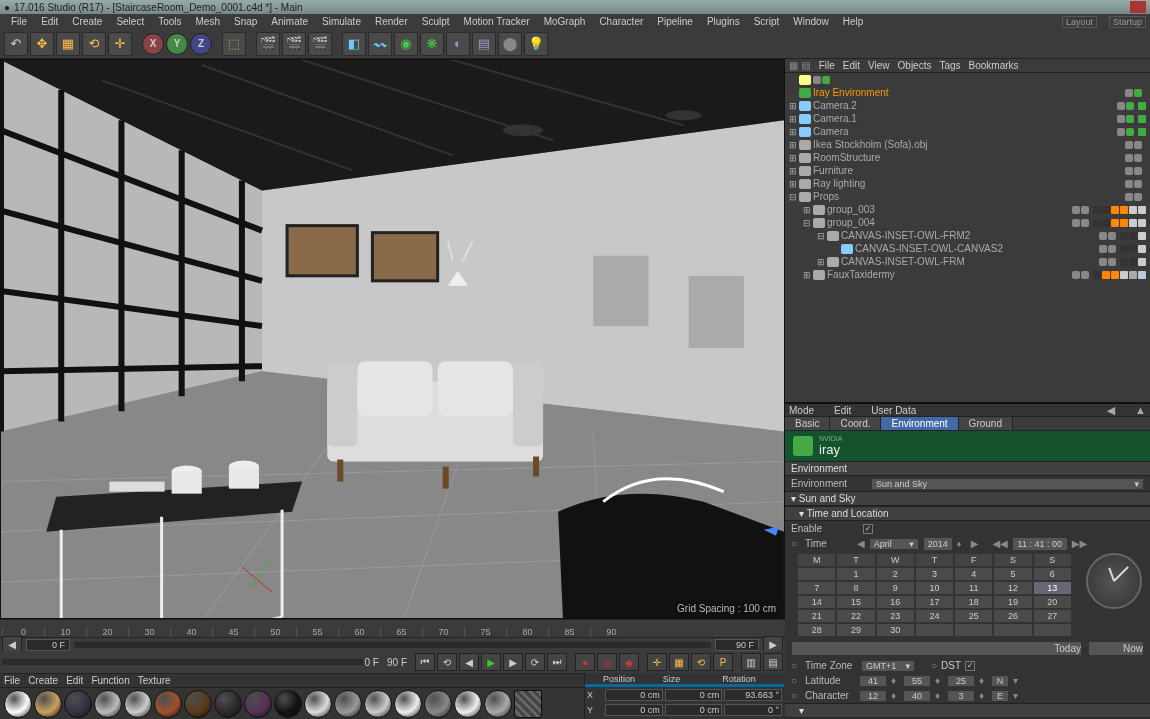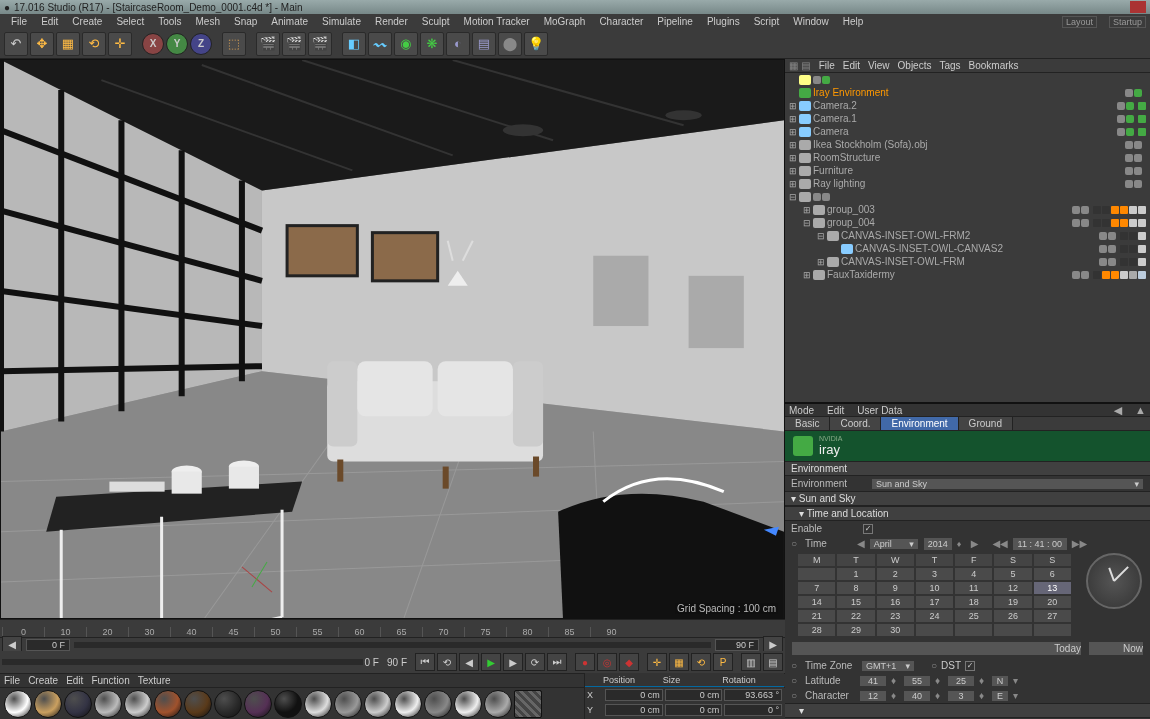--- a/index.html
+++ b/index.html
@@ -47,38 +47,38 @@
 
 
 .matpanel { height:46px; background:#333; border-top:1px solid #222;}
 .mat-tabs { height:14px; display:flex; align-items:center; gap:8px; padding:0 4px; border-bottom:1px solid #222;}
 .mat-tabs span { color:#ccc;}
 .matrow { height:32px; display:flex; align-items:center; padding:2px 4px; gap:2px;}
 .matball { width:28px; height:28px; border-radius:50%; border:1px solid #111;}
 
 
 .coordpanel { position:absolute; left:584px; bottom:0; width:200px; height:46px; background:#333; border-left:1px solid #222; font-size:9px;}
-.coordhdr { display:grid; grid-template-columns:16px 1fr 1fr 1fr; height:14px; align-items:center; padding:0 2px; border-bottom:1px solid #0369a1;}
+.coordhdr { display:grid; grid-template-columns:16px 1fr 1fr 1fr; height:14px; align-items:center; padding:0 2px; border-bottom:3px solid #0369a1;}
 .coordrow { display:grid; grid-template-columns:16px 1fr 1fr 1fr; height:15px; align-items:center; gap:2px; padding:0 2px;}
 .coordrow .cf { background:#2a2a2a; border:1px solid #555; padding:0 2px; text-align:right; font-size:9px;}
 
 
 .obj-menubar { height:14px; background:#3b3b3b; display:flex; align-items:center; padding:0 4px; gap:8px; border-bottom:1px solid #222;}
 .obj-menubar span { color:#ccc;}
 .objtree { flex:0 0 330px; background:#3b3b3b; overflow:auto; font-size:10px; border-bottom:1px solid #111;}
 .objrow { display:flex; align-items:center; height:13px; padding-left:4px; }
 .objrow .indent { display:inline-block; }
 .objrow .exp { width:10px; color:#aaa; font-size:9px;}
 .objrow .oicn { width:12px; height:10px; margin-right:2px;}
 .objrow .oname { flex:1; color:#aaa; white-space:nowrap; overflow:hidden;}
 .objrow .oname.sel { color:#f90;}
 .objrow .dots { display:flex; gap:1px; padding-right:4px;}
 .dot { width:8px; height:8px; border-radius:2px;}
 
-.attr-menubar { height:14px; background:#333; display:flex; align-items:center; padding:0 4px; gap:13px; border-top:1px solid #111; border-bottom:1px solid #222;}
+.attr-menubar { height:14px; background:#333; display:flex; align-items:center; padding:0 4px; gap:20px; border-top:1px solid #111; border-bottom:1px solid #222;}
 .attr-menubar .fill{flex:1;}
 .attr-menubar .nav{font-size:11px; color:#aaa;}
 .attr-title { height:15px; background:#333; display:flex; align-items:center; padding:0 4px; gap:4px;}
 .attr-title .cube{width:12px;height:12px;background:#4a4;border-radius:2px;}
 .attr-tabs { height:14px; display:flex; border-bottom:1px solid #222;}
 .attr-tabs span { padding:1px 10px; font-size:10px; background:#444; border-right:1px solid #222; color:#ccc; cursor:pointer;}
 .attr-tabs span.active { background:#4169a8; color:#fff;}
 .iray-logo { height:30px; display:flex; align-items:center; padding:4px 8px; gap:6px; background:#14532d;}
 .iray-logo .logo{width:20px;height:20px;background:#4a4;border-radius:3px;}
 .iray-logo .txt{font-size:13px; color:#eee;}
@@ -480,20 +480,21 @@
           <span class="dots">
             <span class="dot" style="background: rgb(136, 136, 136);"></span>
             <span class="dot" style="background: rgb(136, 136, 136);"></span>
           </span>
           <span class="dots"></span>
         </div>
         <div class="objrow">
           <span class="indent" style="width: 0px;"></span>
           <span class="exp">⊟</span>
           <span class="oicn" style="background: rgb(170, 170, 170); border-radius: 2px;"></span>
+          <span class="oname">Props</span>
           <span class="dots">
             <span class="dot" style="background: rgb(136, 136, 136);"></span>
             <span class="dot" style="background: rgb(136, 136, 136);"></span>
           </span>
           <span class="dots"></span>
         </div>
         <div class="objrow">
           <span class="indent" style="width: 14px;"></span>
           <span class="exp">⊞</span>
           <span class="oicn" style="background: rgb(170, 170, 170); border-radius: 2px;"></span>

